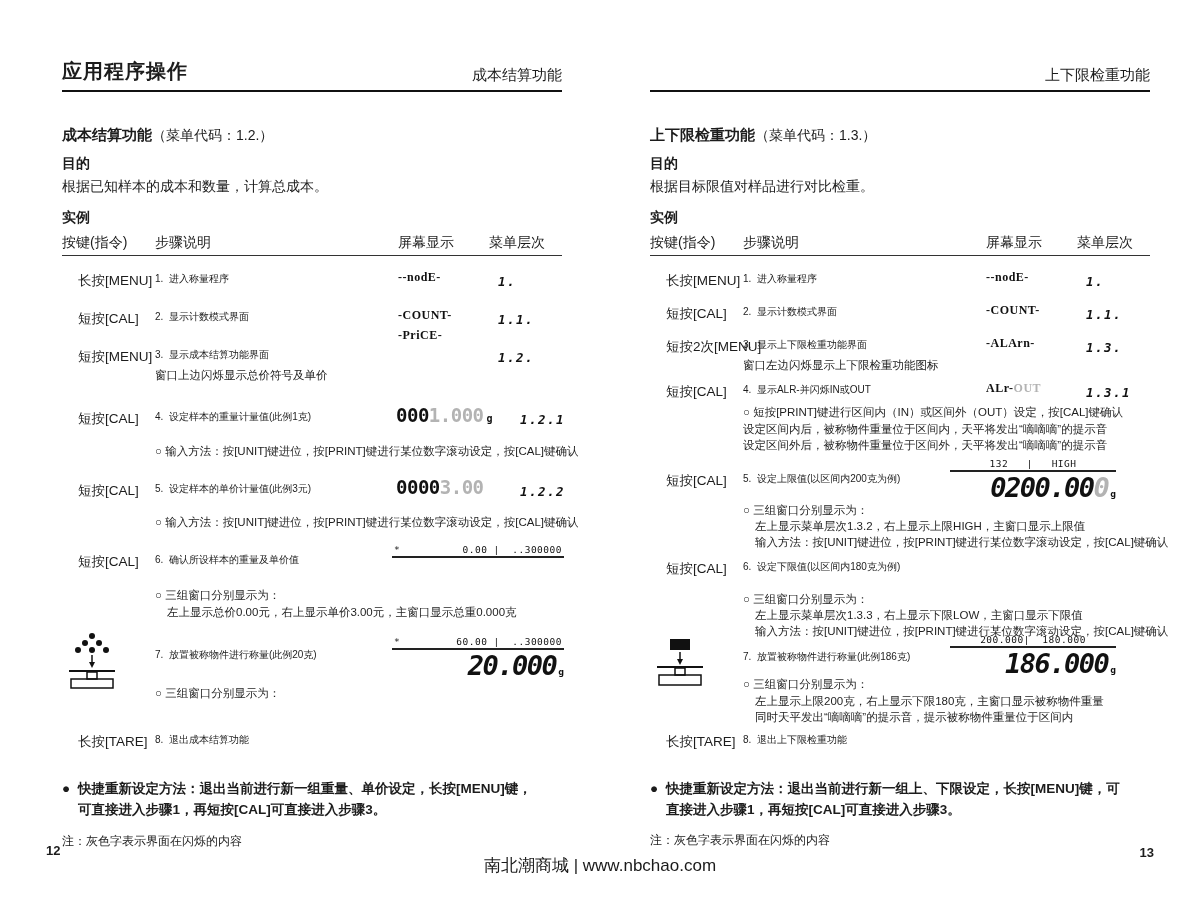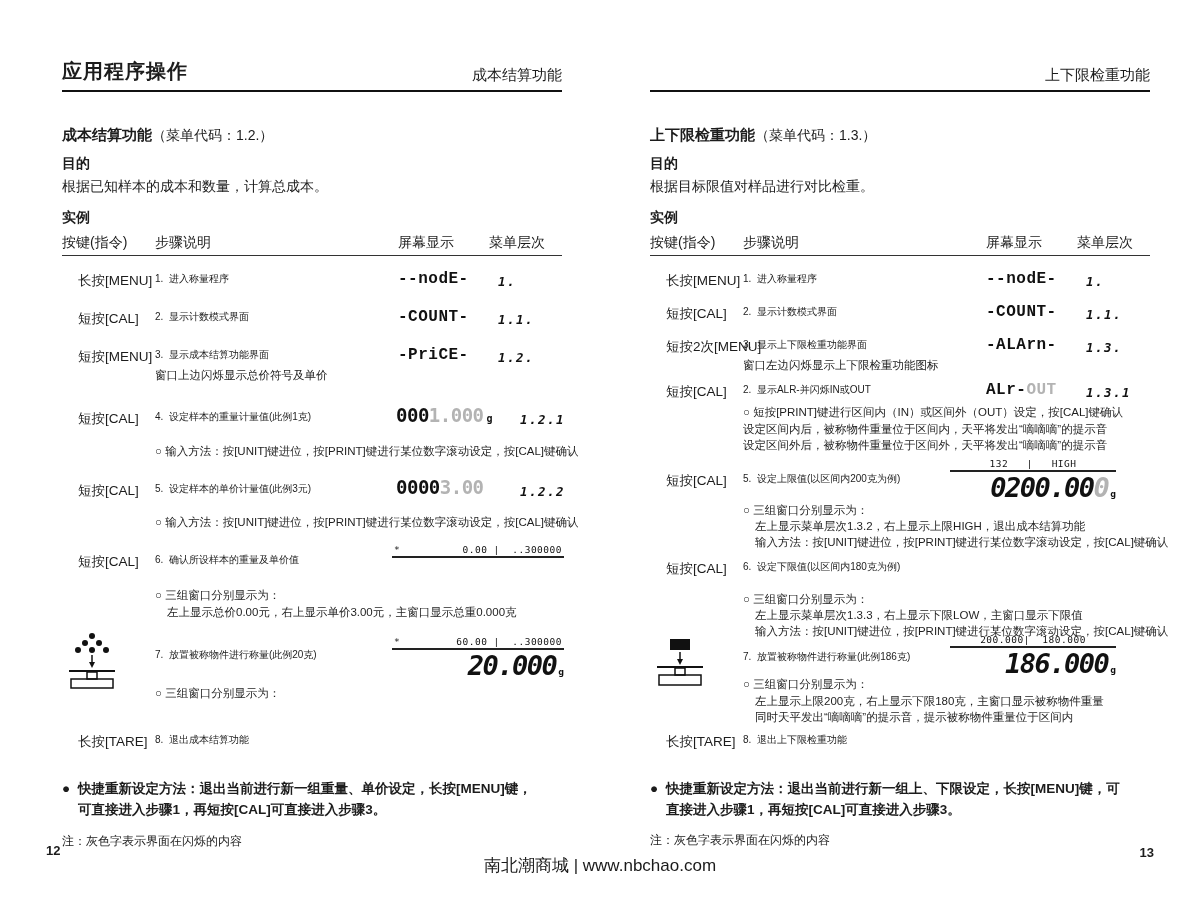--- a/index.html
+++ b/index.html
@@ -14,21 +14,21 @@
   .title{position:absolute;top:126px;left:0;font-size:14px;white-space:nowrap;}
   .title .tb{font-size:15px;font-weight:bold;}
   .lbl{position:absolute;left:0;font-size:14px;font-weight:bold;white-space:nowrap;}
   .body-text{position:absolute;left:0;font-size:14px;white-space:nowrap;}
   .ch{position:absolute;top:234px;font-size:14px;white-space:nowrap;}
   .key{position:absolute;left:16px;font-size:13.5px;white-space:nowrap;}
   .step{position:absolute;left:93px;font-size:10px;white-space:pre;}
   .sub{position:absolute;left:93px;font-size:11.5px;white-space:nowrap;color:#222;}
   .note{position:absolute;left:93px;font-size:11.5px;white-space:nowrap;color:#1f1f1f;}
   .note.ind{left:105px;}
-  .segd{position:absolute;left:336px;font-family:Liberation Mono, monospace;font-weight:bold;font-size:16px;letter-spacing:.5px;white-space:nowrap;color:#111;}
+  .segd{position:absolute;left:336px;font-family:Liberation Serif, serif;font-weight:bold;font-size:12px;letter-spacing:.5px;white-space:nowrap;color:#111;}
   .menu{position:absolute;left:436px;font-family:"DejaVu Sans Mono",monospace;font-style:italic;font-weight:bold;font-size:12.5px;letter-spacing:1.5px;white-space:nowrap;color:#111;}
   .dnum{position:absolute;left:334px;font-family:"DejaVu Sans Mono",monospace;font-weight:800;font-size:19px;letter-spacing:-.5px;white-space:nowrap;color:#111;}
   .dnum .unit{font-size:10px;font-weight:bold;margin-left:3px;}
   .flash{color:#b3b3b3;}
   .disp2{position:absolute;}
   .disp2 .win{display:flex;justify-content:space-between;align-items:flex-end;font-family:"DejaVu Sans Mono",monospace;font-weight:normal;font-size:9.5px;letter-spacing:.5px;border-bottom:2px solid #222;padding:0 2px 1px 2px;white-space:pre;color:#111;}
   .disp2 .win.center{justify-content:center;}
   .disp2 .main{font-family:"DejaVu Sans Mono",monospace;font-style:italic;font-weight:800;font-size:27px;letter-spacing:-1.5px;text-align:right;line-height:1.15;white-space:nowrap;color:#111;}
   .disp2 .main .unit{font-size:9.5px;font-style:normal;letter-spacing:0;margin-left:2px;}
   .bullet{position:absolute;top:778px;left:0;width:478px;font-size:13.5px;font-weight:bold;line-height:21px;}
@@ -64,21 +64,21 @@
   <div class="menu" style="top:274px">1.</div>
 
   <div class="key" style="top:310px">短按[CAL]</div>
   <div class="step" style="top:310px">2.  显示计数模式界面</div>
   <div class="segd" style="top:308px">-COUNT-</div>
   <div class="menu" style="top:312px">1.1.</div>
 
   <div class="key" style="top:348px">短按[MENU]</div>
   <div class="step" style="top:348px">3.  显示成本结算功能界面</div>
   <div class="sub" style="top:368px">窗口上边闪烁显示总价符号及单价</div>
-  <div class="segd" style="top:346px">-PriCE-</div>
+  <div class="segd" style="top:328px">-PriCE-</div>
   <div class="menu" style="top:350px">1.2.</div>
 
   <div class="key" style="top:410px">短按[CAL]</div>
   <div class="step" style="top:410px">4.  设定样本的重量计量值(此例1克)</div>
   <div class="dnum" style="top:404px"><span>000</span><span class="flash">1.000</span><span class="unit">g</span></div>
   <div class="menu" style="top:412px;left:458px">1.2.1</div>
   <div class="note" style="top:444px">○ 输入方法：按[UNIT]键进位，按[PRINT]键进行某位数字滚动设定，按[CAL]键确认</div>
 
   <div class="key" style="top:482px">短按[CAL]</div>
   <div class="step" style="top:482px">5.  设定样本的单价计量值(此例3元)</div>
@@ -152,35 +152,35 @@
   <div class="segd" style="top:303px">-COUNT-</div>
   <div class="menu" style="top:307px">1.1.</div>
 
   <div class="key" style="top:338px">短按2次[MENU]</div>
   <div class="step" style="top:338px">3.  显示上下限检重功能界面</div>
   <div class="sub" style="top:358px">窗口左边闪烁显示上下限检重功能图标</div>
   <div class="segd" style="top:336px">-ALArn-</div>
   <div class="menu" style="top:340px">1.3.</div>
 
   <div class="key" style="top:383px">短按[CAL]</div>
-  <div class="step" style="top:383px">2.  显示ALR-并闪烁IN或OUT</div>
+  <div class="step" style="top:383px">4.  显示ALR-并闪烁IN或OUT</div>
   <div class="segd" style="top:381px"><span>ALr-</span><span class="flash">OUT</span></div>
   <div class="menu" style="top:385px">1.3.1</div>
   <div class="note" style="top:405px">○ 短按[PRINT]键进行区间内（IN）或区间外（OUT）设定，按[CAL]键确认</div>
   <div class="note" style="top:422px">设定区间内后，被称物件重量位于区间内，天平将发出“嘀嘀嘀”的提示音</div>
   <div class="note" style="top:438px">设定区间外后，被称物件重量位于区间外，天平将发出“嘀嘀嘀”的提示音</div>
 
   <div class="key" style="top:472px">短按[CAL]</div>
   <div class="step" style="top:472px">5.  设定上限值(以区间内200克为例)</div>
   <div class="disp2" style="top:458px;left:300px;width:166px">
     <div class="win center">132   |   HIGH</div>
     <div class="main"><span>0200.00</span><span class="flash">0</span><span class="unit">g</span></div>
   </div>
   <div class="note" style="top:503px">○ 三组窗口分别显示为：</div>
-  <div class="note ind" style="top:519px">左上显示菜单层次1.3.2，右上显示上限HIGH，退出成本结算功能</div>
+  <div class="note ind" style="top:519px">左上显示菜单层次1.3.2，右上显示上限HIGH，主窗口显示上限值</div>
   <div class="note ind" style="top:535px">输入方法：按[UNIT]键进位，按[PRINT]键进行某位数字滚动设定，按[CAL]键确认</div>
 
   <div class="key" style="top:560px">短按[CAL]</div>
   <div class="step" style="top:560px">6.  设定下限值(以区间内180克为例)</div>
   <div class="note" style="top:592px">○ 三组窗口分别显示为：</div>
   <div class="note ind" style="top:608px">左上显示菜单层次1.3.3，右上显示下限LOW，主窗口显示下限值</div>
   <div class="note ind" style="top:624px">输入方法：按[UNIT]键进位，按[PRINT]键进行某位数字滚动设定，按[CAL]键确认</div>
 
   <div class="abs" style="top:638px;left:6px">
     <svg width="48" height="50" viewBox="0 0 48 50">

